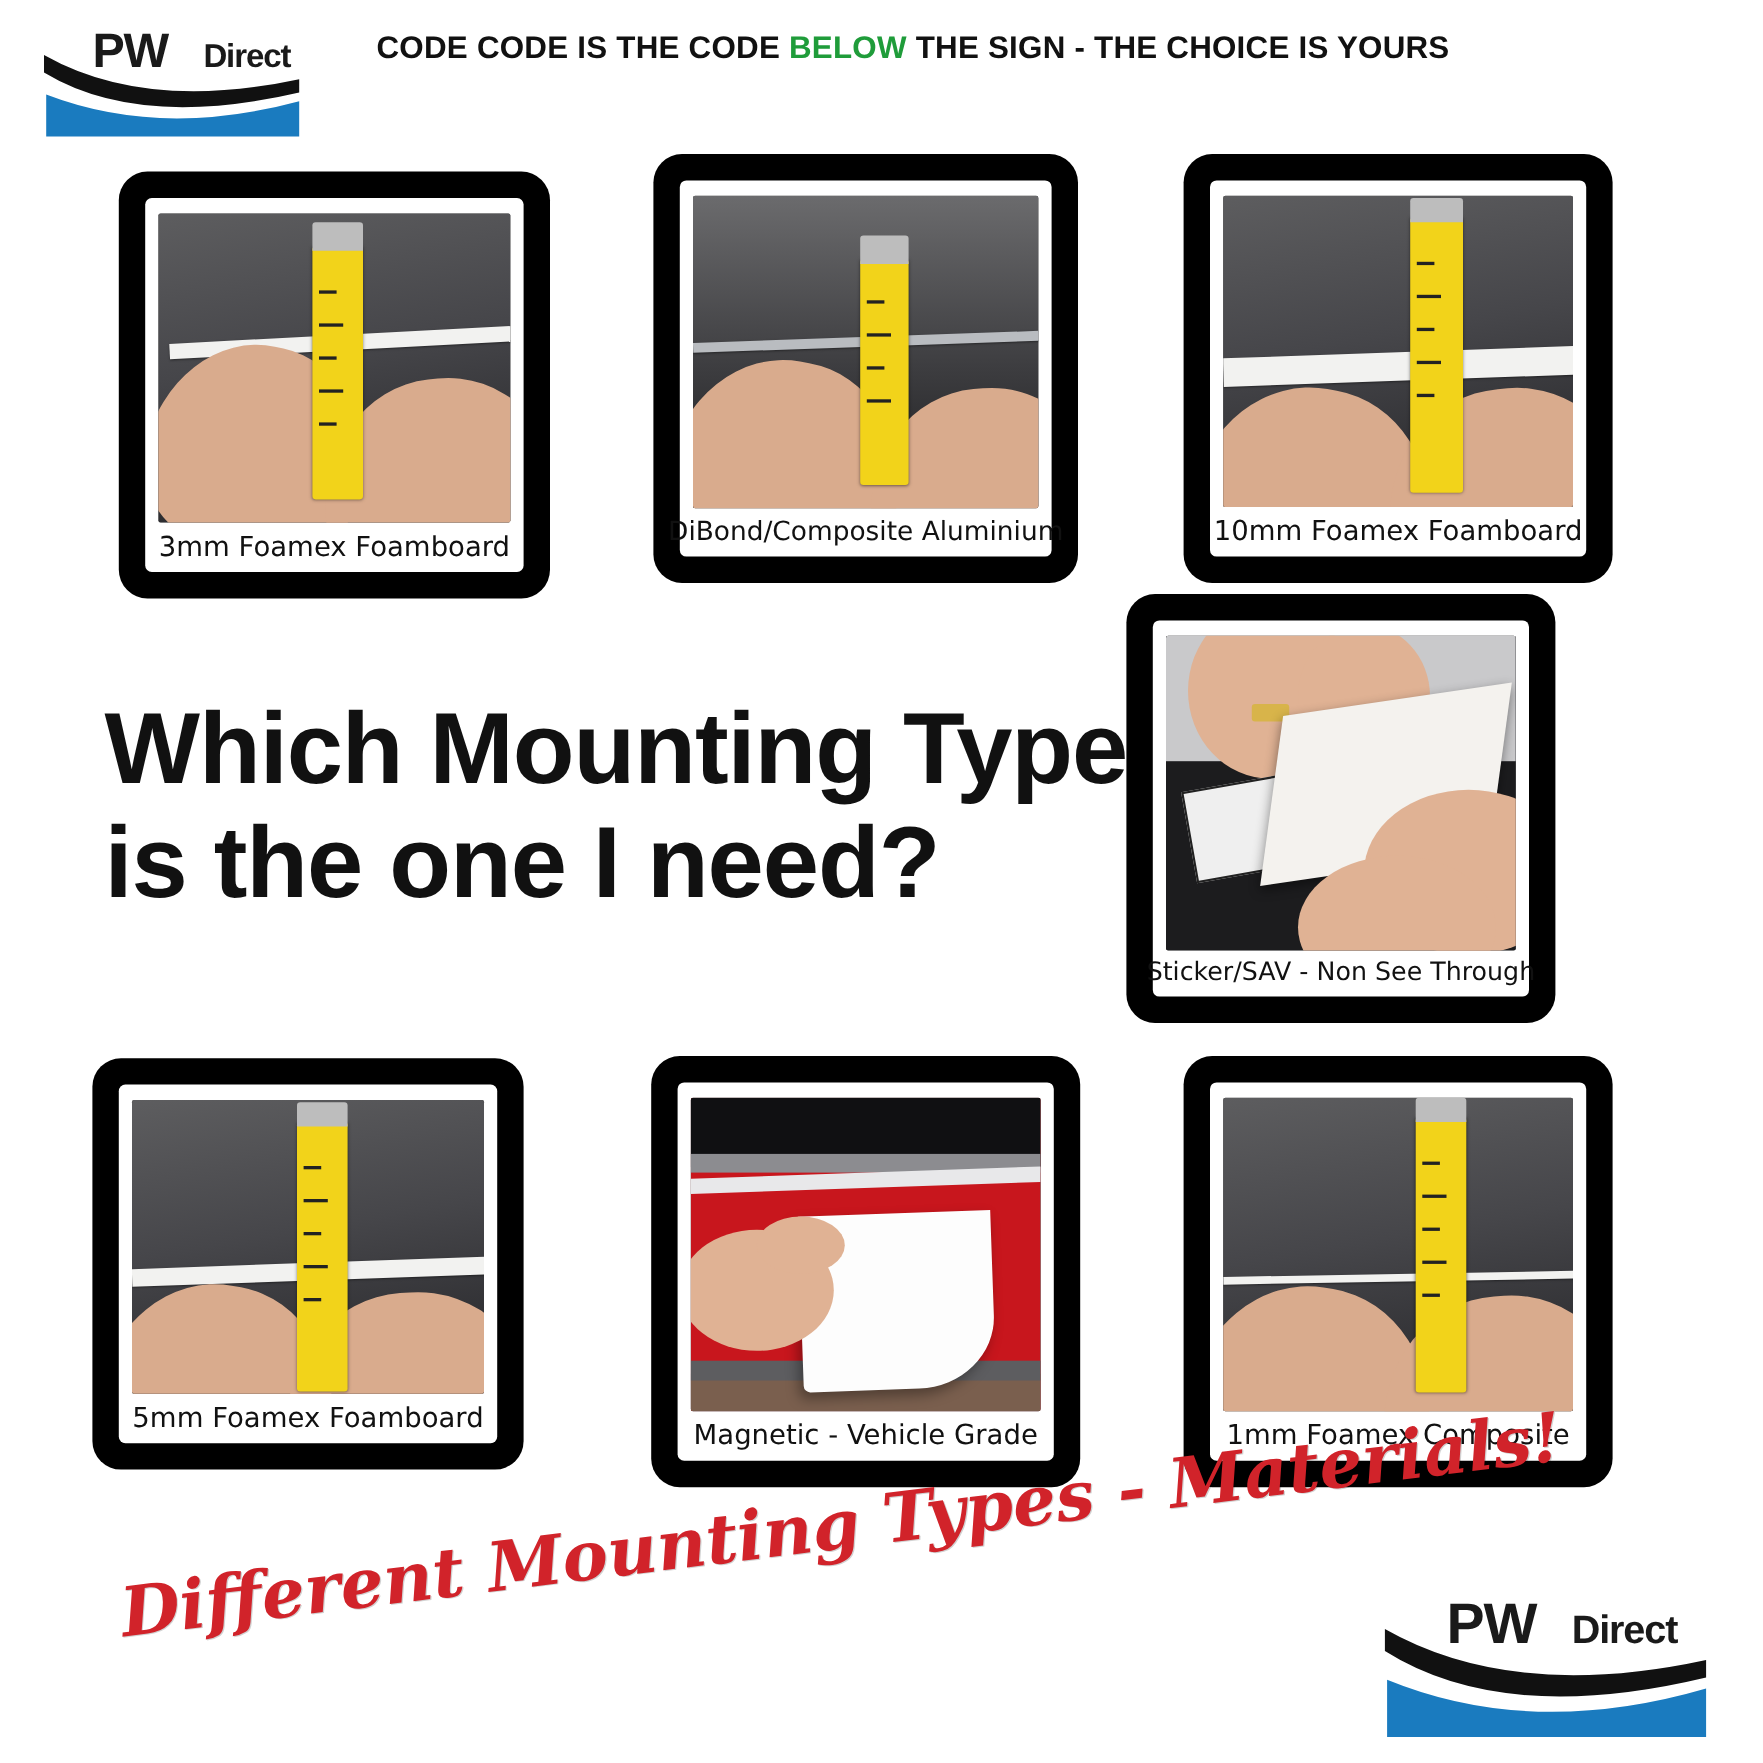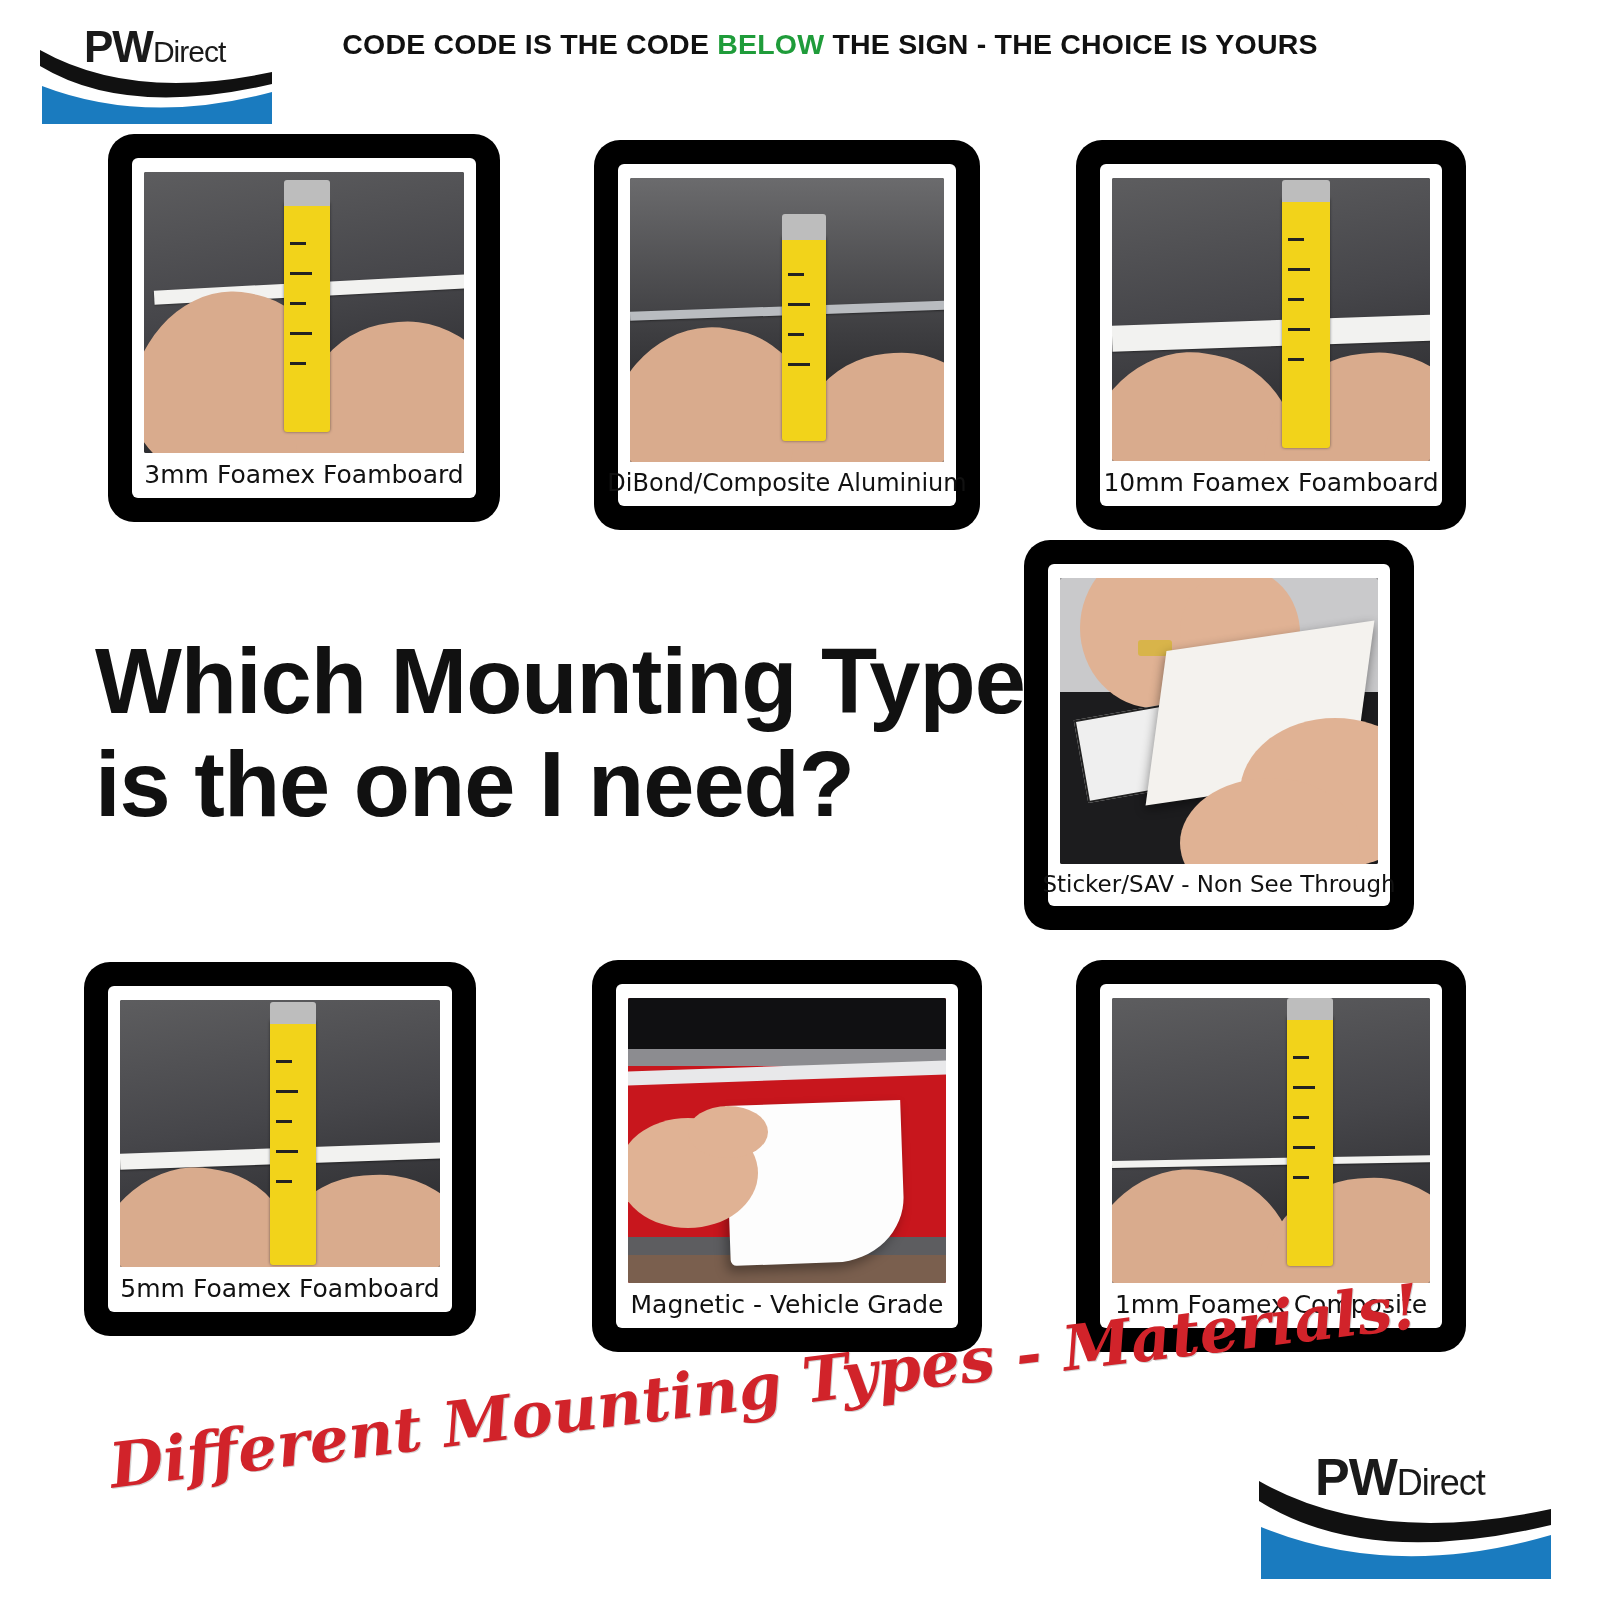--- a/index.html
+++ b/index.html
@@ -15,21 +15,21 @@
   .logo-top{
     position:absolute;left:36px;top:14px;width:240px;height:115px;
   }
   .logo-box{position:relative;width:100%;height:100%;}
   .logo-text{
     position:absolute;left:48px;top:8px;
     font-weight:bold;font-size:38px;color:#1a1a1a;letter-spacing:-1px;
     white-space:nowrap;
   }
   .logo-text .pw{font-weight:bold;font-size:44px;}
-  .logo-text .direct{font-weight:normal;font-size:30px;}
+  .logo-text .direct{font-weight:bold;font-size:30px;margin-left:32px;}
   .logo-swoosh{position:absolute;left:0;top:0;width:100%;height:100%;}
 
   .header-text{
     position:absolute;left:330px;top:26px;width:1000px;
     text-align:center;
     font-weight:bold;font-size:28.5px;color:#111;
     line-height:1.28;letter-spacing:.2px;
   }
   .header-text .green{color:#1f9c3a;}
 
@@ -128,21 +128,21 @@
     <div class="logo-text">
       <span class="pw">PW</span><span class="direct">Direct</span>
     </div>
   </div>
 </div>
 
 <div class="header-text">
   <div><span>CODE CODE IS THE CODE </span><span class="green">BELOW</span><span> THE SIGN - THE CHOICE IS YOURS</span></div>
 </div>
 
-<div class="tile" style="left:108px;top:134px;width:392px;height:388px;">
+<div class="tile" style="left:108px;top:156px;width:392px;height:388px;">
   <div class="tile-inner">
     <div class="photo">
       <div class="bg-dark"></div>
       <div class="board" style="left:10px;top:110px;width:330px;height:14px;transform:rotate(-3deg);"></div>
       <div class="hand" style="left:-10px;top:120px;width:200px;height:190px;transform:rotate(12deg);"></div>
       <div class="hand" style="left:150px;top:150px;width:220px;height:200px;transform:rotate(-6deg);"></div>
       <div class="tape" style="left:140px;top:30px;width:46px;height:230px;"></div>
       <div class="tape-clip" style="left:140px;top:8px;width:46px;height:26px;"></div>
       <div class="tick" style="left:146px;top:70px;width:16px;height:3px;"></div>
       <div class="tick" style="left:146px;top:100px;width:22px;height:3px;"></div>

